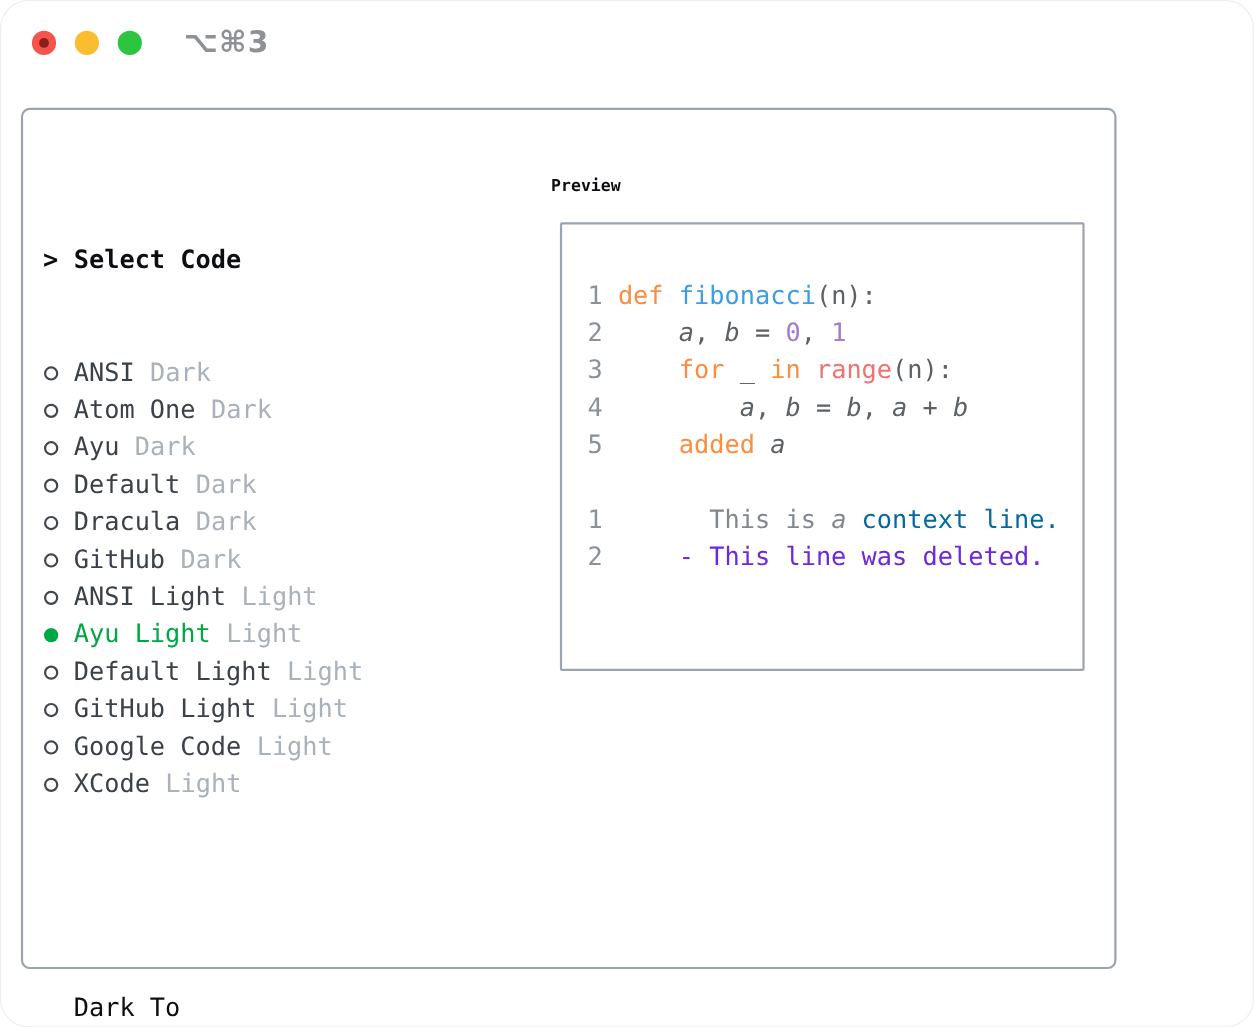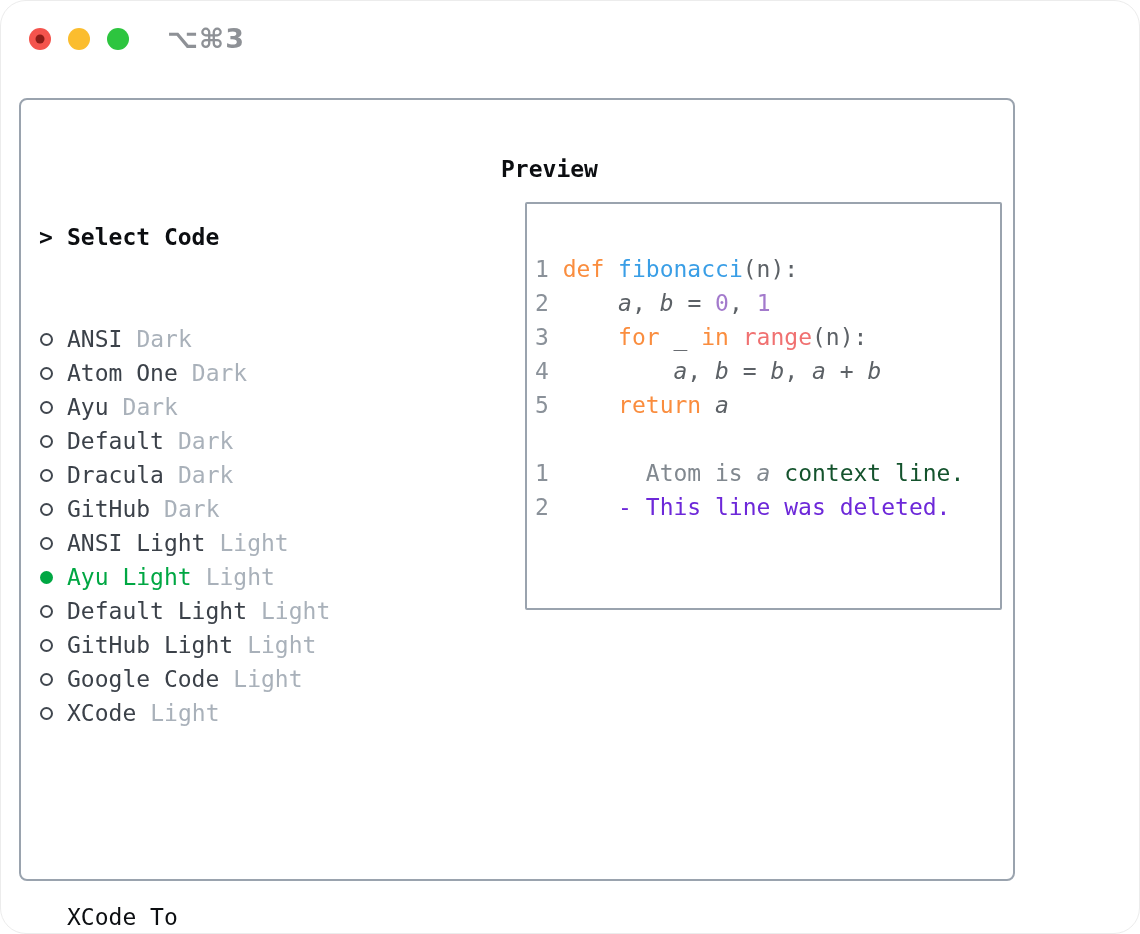--- a/index.html
+++ b/index.html
@@ -45,26 +45,26 @@
   .prefix{font-weight:700;}
   .radio{
     width:13px;height:13px;border-radius:50%;
     border:2px solid #41474f;box-sizing:border-box;flex:none;
   }
   .radio.sel{border-color:transparent;}
   .spacer{height:34px;}
   .apply-hdr{margin-left:28px;height:34px;line-height:34px;}
   
   .right-col{position:absolute;left:480px;top:52px;}
-  .preview-hdr{font-weight:700;font-size:23px;line-height:34px;}
+  .preview-hdr{font-weight:700;font-size:15px;line-height:34px;}
   .preview-box{
-    margin-left:24px;margin-top:16px;
+    margin-left:8px;margin-top:16px;
     width:477px;height:408px;box-sizing:border-box;
     border:2px solid #9aa3ae;border-radius:2px;
-    padding:48px 0 0 8px;
+    padding:48px 0 0 23px;
     overflow:hidden;
   }
   .code-line{font-size:23px;line-height:34px;white-space:pre;height:34px;}
   .seg-var,.seg-context-var{font-style:italic;}
 </style>
 </head>
 <body>
 
 <div class="window">
 
@@ -81,34 +81,34 @@
 
   <div class="panel" id="main-panel" style="border-color: rgb(154, 163, 174);">
 
     <div class="left-col" id="left-col">
       <div class="row">
         <span class="marker-slot prefix" id="hdr-prefix" style="color: rgb(12, 14, 17);">&gt;</span>
         <span class="hdr" id="hdr-select" style="color: rgb(12, 14, 17);">Select Code</span>
       </div>
       <div id="theme-list"><div class="row"><span class="marker-slot"><span class="radio"></span></span><span style="color: rgb(59, 65, 73);">ANSI</span><span style="color: rgb(169, 177, 186);">Dark</span></div><div class="row"><span class="marker-slot"><span class="radio"></span></span><span style="color: rgb(59, 65, 73);">Atom One</span><span style="color: rgb(169, 177, 186);">Dark</span></div><div class="row"><span class="marker-slot"><span class="radio"></span></span><span style="color: rgb(59, 65, 73);">Ayu</span><span style="color: rgb(169, 177, 186);">Dark</span></div><div class="row"><span class="marker-slot"><span class="radio"></span></span><span style="color: rgb(59, 65, 73);">Default</span><span style="color: rgb(169, 177, 186);">Dark</span></div><div class="row"><span class="marker-slot"><span class="radio"></span></span><span style="color: rgb(59, 65, 73);">Dracula</span><span style="color: rgb(169, 177, 186);">Dark</span></div><div class="row"><span class="marker-slot"><span class="radio"></span></span><span style="color: rgb(59, 65, 73);">GitHub</span><span style="color: rgb(169, 177, 186);">Dark</span></div><div class="row"><span class="marker-slot"><span class="radio"></span></span><span style="color: rgb(59, 65, 73);">ANSI Light</span><span style="color: rgb(169, 177, 186);">Light</span></div><div class="row"><span class="marker-slot"><span class="radio sel" style="background: rgb(0, 167, 67);"></span></span><span style="color: rgb(0, 167, 67);">Ayu Light</span><span style="color: rgb(169, 177, 186);">Light</span></div><div class="row"><span class="marker-slot"><span class="radio"></span></span><span style="color: rgb(59, 65, 73);">Default Light</span><span style="color: rgb(169, 177, 186);">Light</span></div><div class="row"><span class="marker-slot"><span class="radio"></span></span><span style="color: rgb(59, 65, 73);">GitHub Light</span><span style="color: rgb(169, 177, 186);">Light</span></div><div class="row"><span class="marker-slot"><span class="radio"></span></span><span style="color: rgb(59, 65, 73);">Google Code</span><span style="color: rgb(169, 177, 186);">Light</span></div><div class="row"><span class="marker-slot"><span class="radio"></span></span><span style="color: rgb(59, 65, 73);">XCode</span><span style="color: rgb(169, 177, 186);">Light</span></div></div>
       <div class="spacer"></div>
-      <div class="apply-hdr" id="apply-hdr" style="color: rgb(12, 14, 17);">XCode To</div>
+      <div class="apply-hdr" id="apply-hdr" style="color: rgb(12, 14, 17);">Dark To</div>
       
       
       
     </div>
 
     <div class="right-col">
       <div class="preview-hdr" id="preview-hdr" style="color: rgb(12, 14, 17);">Preview</div>
       <div class="preview-box" id="preview-box" style="border-color: rgb(154, 163, 174);">
           <div class="code-line"><span class="seg-num" style="color: rgb(138, 145, 153);">1</span><span class="seg-default" style="color: rgb(92, 97, 102);"> </span><span class="seg-keyword" style="color: rgb(250, 141, 62);">def </span><span class="seg-function" style="color: rgb(57, 158, 230);">fibonacci</span><span class="seg-default" style="color: rgb(92, 97, 102);">(n):</span></div>
           <div class="code-line"><span class="seg-num" style="color: rgb(138, 145, 153);">2</span><span class="seg-default" style="color: rgb(92, 97, 102);">     </span><span class="seg-var" style="color: rgb(92, 97, 102);">a</span><span class="seg-default" style="color: rgb(92, 97, 102);">, </span><span class="seg-var" style="color: rgb(92, 97, 102);">b</span><span class="seg-default" style="color: rgb(92, 97, 102);"> = </span><span class="seg-number" style="color: rgb(163, 122, 204);">0</span><span class="seg-default" style="color: rgb(92, 97, 102);">, </span><span class="seg-number" style="color: rgb(163, 122, 204);">1</span></div>
           <div class="code-line"><span class="seg-num" style="color: rgb(138, 145, 153);">3</span><span class="seg-default" style="color: rgb(92, 97, 102);">     </span><span class="seg-keyword" style="color: rgb(250, 141, 62);">for </span><span class="seg-default" style="color: rgb(92, 97, 102);">_ </span><span class="seg-keyword" style="color: rgb(250, 141, 62);">in </span><span class="seg-call" style="color: rgb(240, 113, 113);">range</span><span class="seg-default" style="color: rgb(92, 97, 102);">(n):</span></div>
           <div class="code-line"><span class="seg-num" style="color: rgb(138, 145, 153);">4</span><span class="seg-default" style="color: rgb(92, 97, 102);">         </span><span class="seg-var" style="color: rgb(92, 97, 102);">a</span><span class="seg-default" style="color: rgb(92, 97, 102);">, </span><span class="seg-var" style="color: rgb(92, 97, 102);">b</span><span class="seg-default" style="color: rgb(92, 97, 102);"> = </span><span class="seg-var" style="color: rgb(92, 97, 102);">b</span><span class="seg-default" style="color: rgb(92, 97, 102);">, </span><span class="seg-var" style="color: rgb(92, 97, 102);">a</span><span class="seg-default" style="color: rgb(92, 97, 102);"> + </span><span class="seg-var" style="color: rgb(92, 97, 102);">b</span></div>
-          <div class="code-line"><span class="seg-num" style="color: rgb(138, 145, 153);">5</span><span class="seg-default" style="color: rgb(92, 97, 102);">     </span><span class="seg-keyword" style="color: rgb(250, 141, 62);">return </span><span class="seg-var" style="color: rgb(92, 97, 102);">a</span></div>
+          <div class="code-line"><span class="seg-num" style="color: rgb(138, 145, 153);">5</span><span class="seg-default" style="color: rgb(92, 97, 102);">     </span><span class="seg-keyword" style="color: rgb(250, 141, 62);">added </span><span class="seg-var" style="color: rgb(92, 97, 102);">a</span></div>
           <div class="code-line"></div>
-          <div class="code-line"><span class="seg-num" style="color: rgb(138, 145, 153);">1</span><span class="seg-context" style="color: rgb(129, 136, 143);">       Atom is </span><span class="seg-context-var" style="color: rgb(129, 136, 143);">a</span><span class="seg-context" style="color: #14532d;"> context line.</span></div>
+          <div class="code-line"><span class="seg-num" style="color: rgb(138, 145, 153);">1</span><span class="seg-context" style="color: rgb(129, 136, 143);">       This is </span><span class="seg-context-var" style="color: rgb(129, 136, 143);">a</span><span class="seg-context" style="color: #0369a1;"> context line.</span></div>
           <div class="code-line"><span class="seg-num" style="color: rgb(138, 145, 153);">2</span><span class="seg-del" style="color: #6d28d9;">     - This line was deleted.</span></div>
         </div>
     </div>
 
   </div>
 </div>
 
 </body></html>

